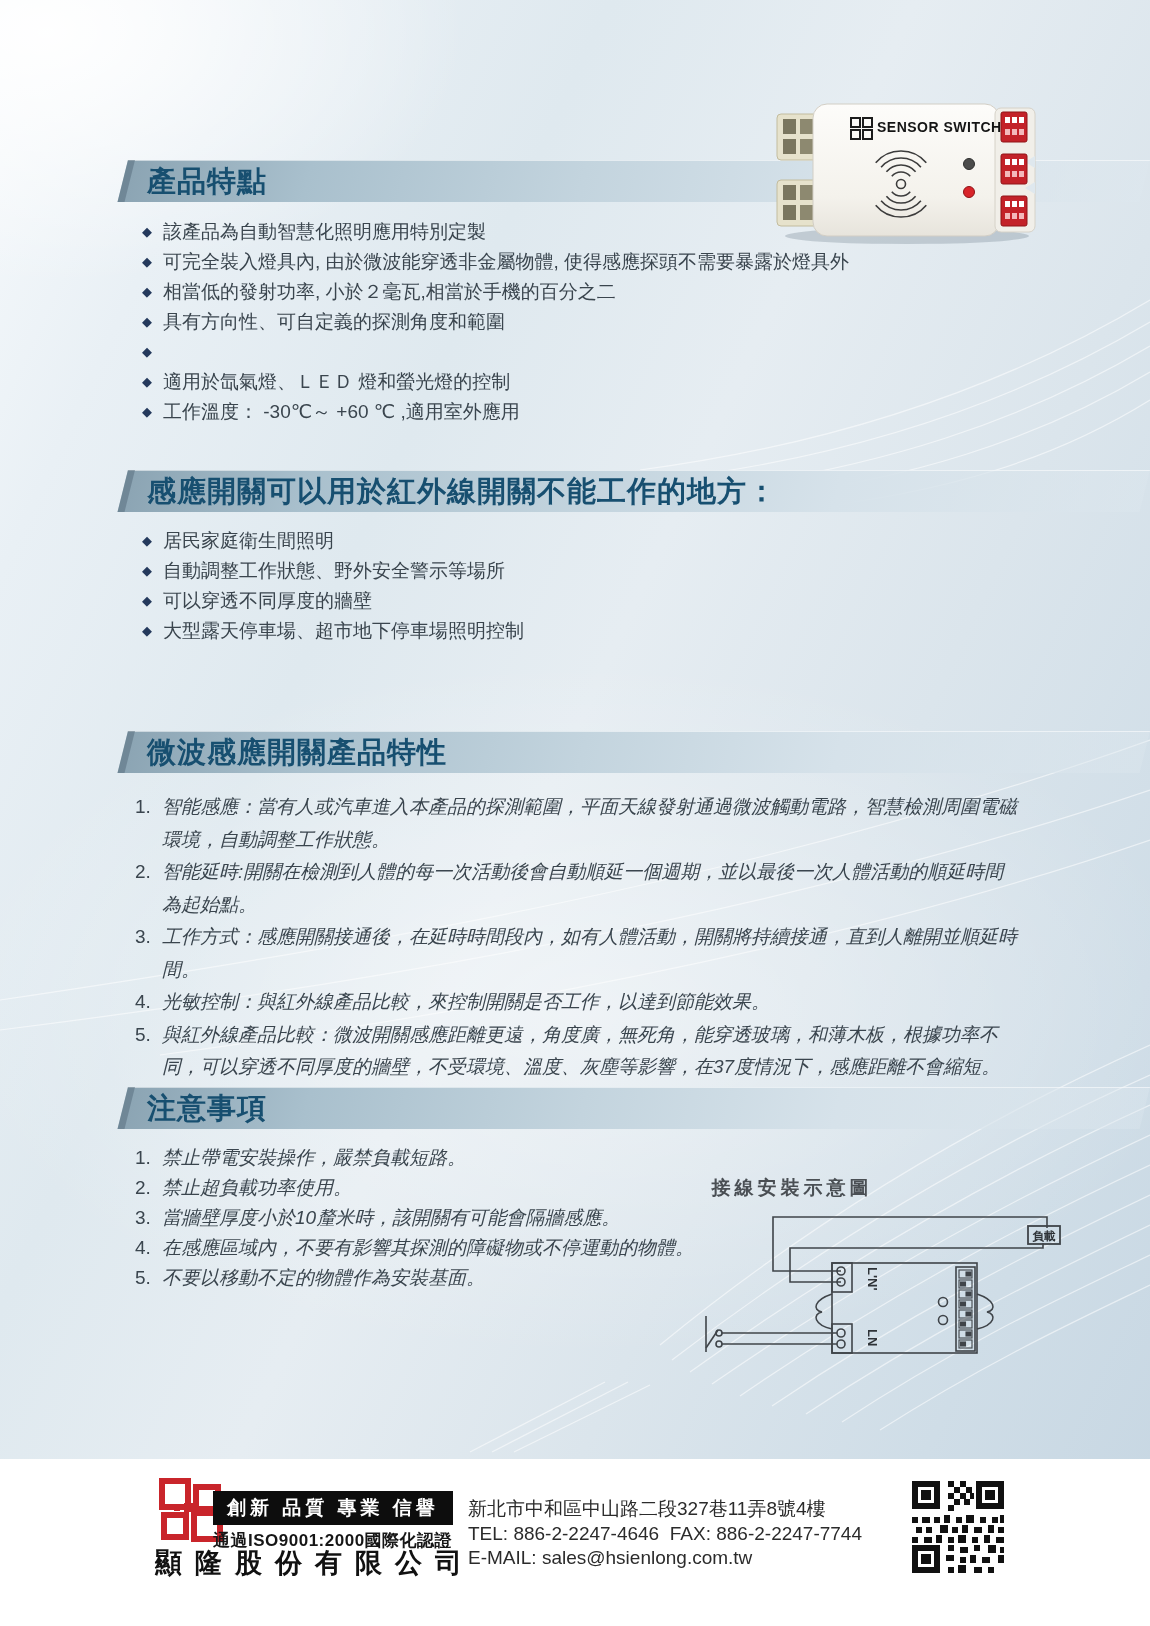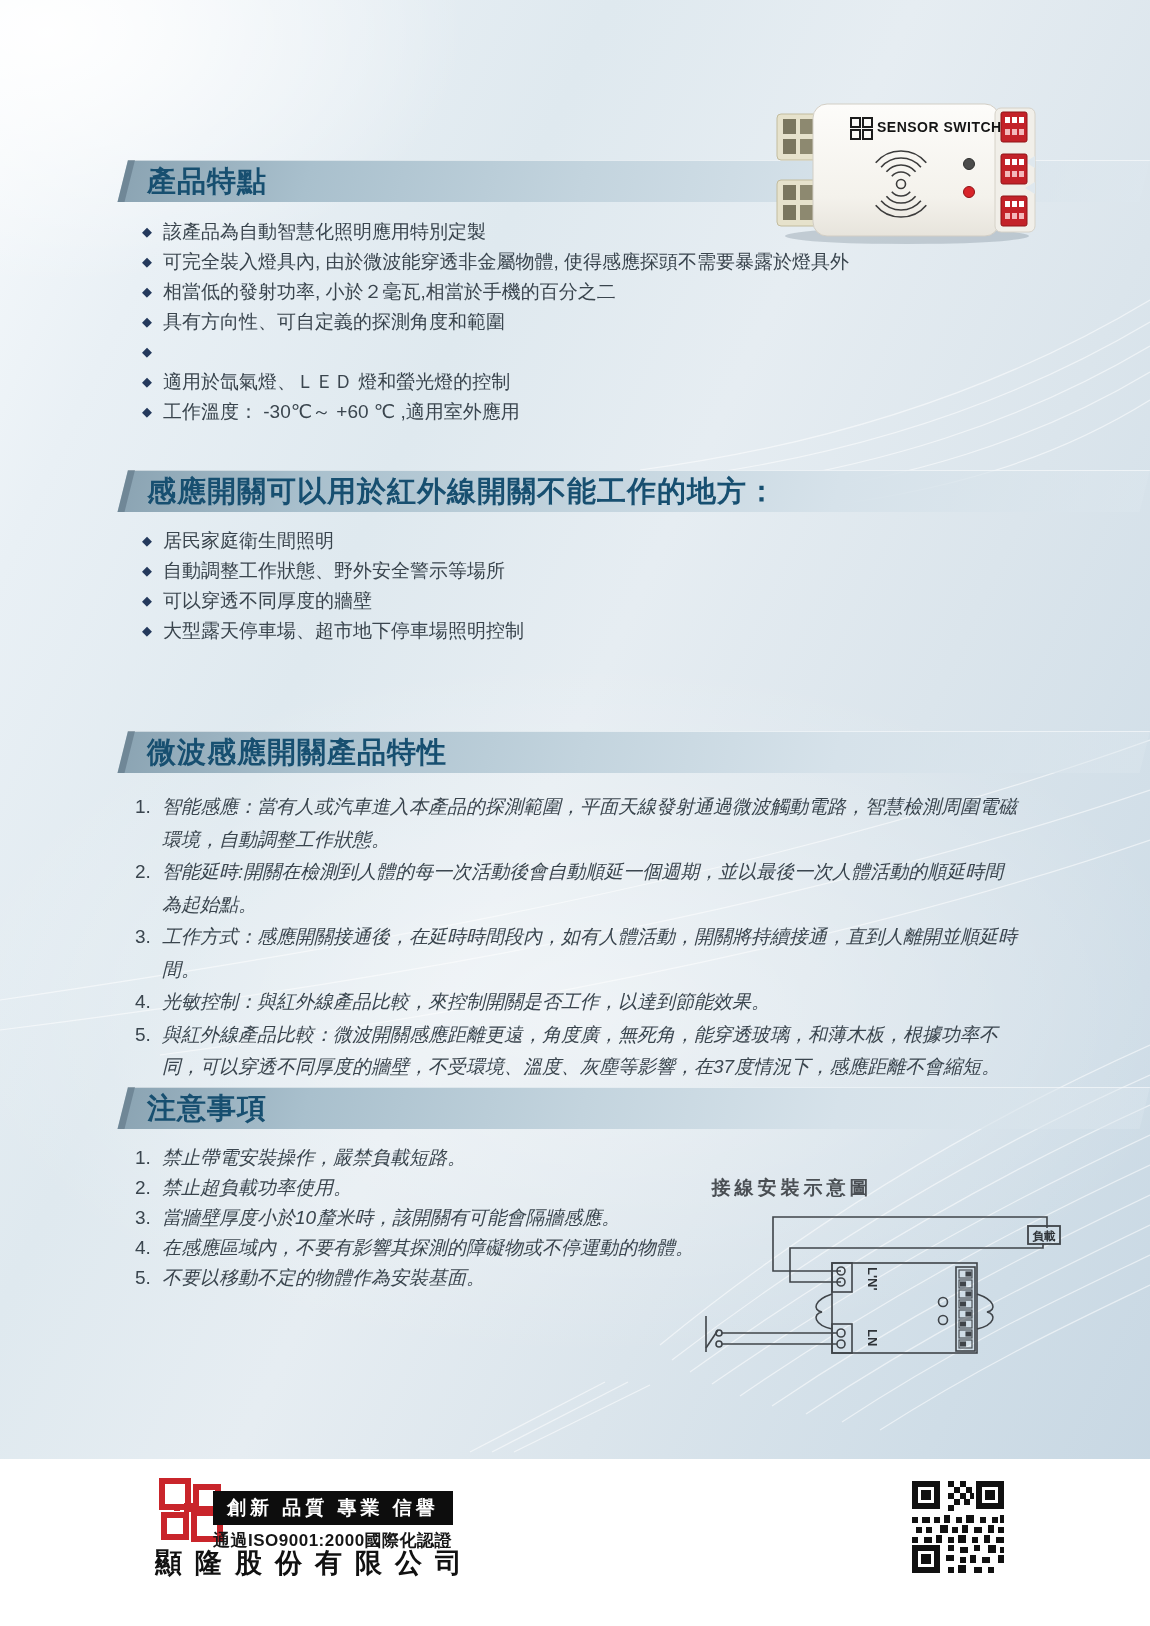--- a/index.html
+++ b/index.html
@@ -335,20 +335,25 @@
       </g>
       <g fill="#c9252b">
         <rect x="26" y="26" width="9" height="9"></rect>
         <rect x="16" y="28" width="6" height="6"></rect>
         <rect x="40" y="30" width="6" height="6"></rect>
       </g>
     </svg>
     <div class="banner">創新 品質 專業 信譽</div>
     <div class="iso">通過ISO9001:2000國際化認證</div>
     <div class="company">顯隆股份有限公司</div>
+    <div class="addr">
+      <div>新北市中和區中山路二段327巷11弄8號4樓</div>
+      <div>TEL: 886-2-2247-4646  FAX: 886-2-2247-7744</div>
+      <div>E-MAIL: sales@hsienlong.com.tw</div>
+    </div>
 
     <svg class="abs" style="left:912px;top:22px;" width="92" height="92" viewBox="0 0 92 92">
       <rect width="92" height="92" fill="#fff"></rect>
       <g fill="#111">
         <path d="M0,0 h28 v28 h-28 z M6,6 v16 h16 v-16 z"></path>
           <rect x="9" y="9" width="10" height="10"></rect>
         <path d="M64,0 h28 v28 h-28 z M70,6 v16 h16 v-16 z"></path>
           <rect x="73" y="9" width="10" height="10"></rect>
         <path d="M0,64 h28 v28 h-28 z M6,70 v16 h16 v-16 z"></path>
           <rect x="9" y="73" width="10" height="10"></rect>

